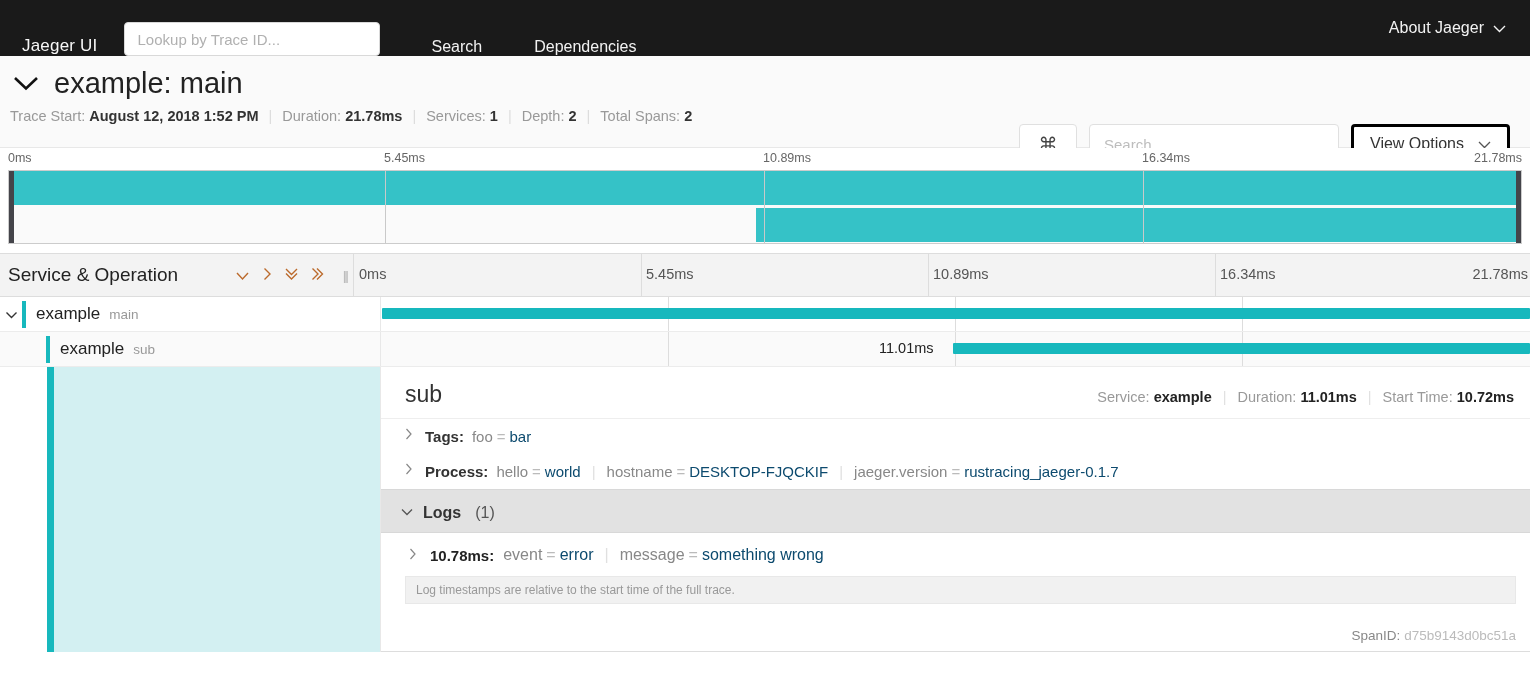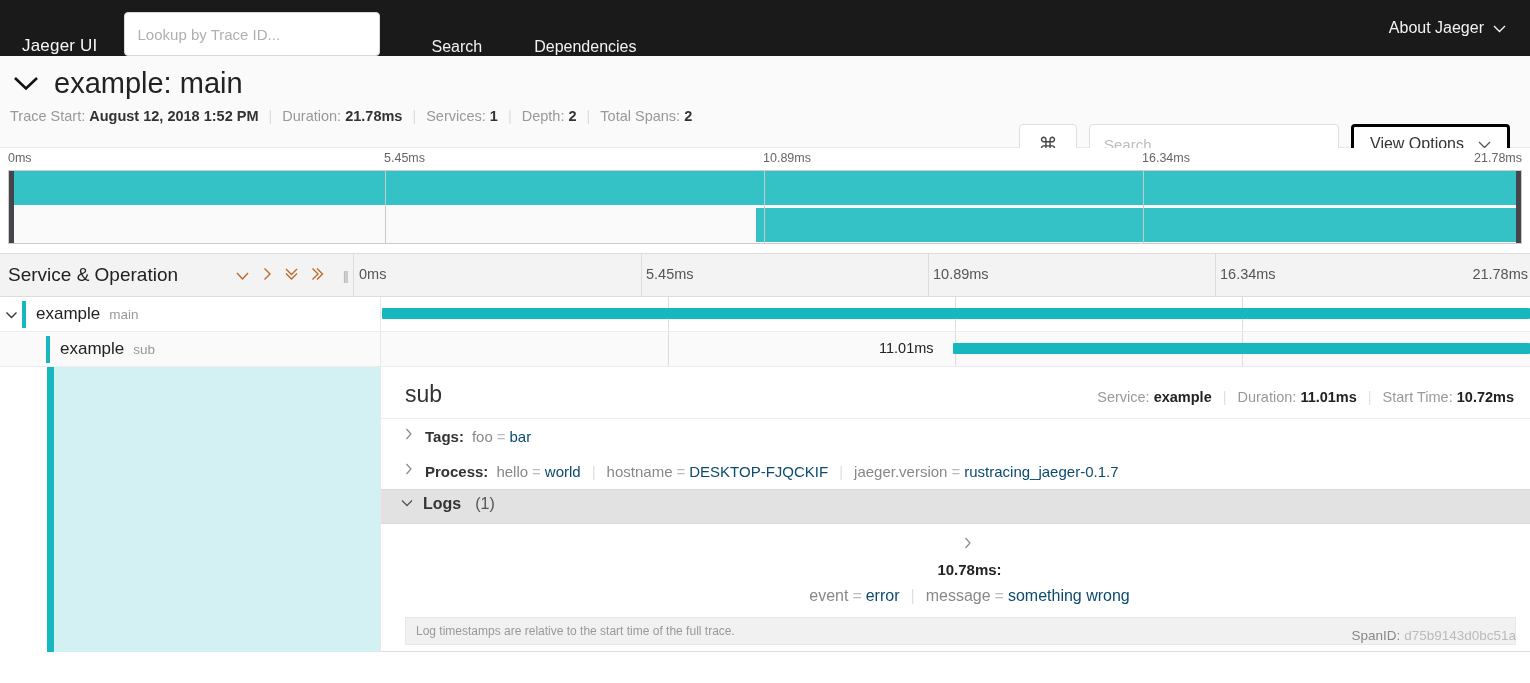--- a/index.html
+++ b/index.html
@@ -11,21 +11,21 @@
   }
 
   
   .topnav {
     height: 56px; background: #1a1a1a; color: #fff;
     display: flex; align-items: flex-end; padding: 0 22px;
     position: relative;
   }
   .brand { font-size: 17px; color: #f7f7f7; letter-spacing: .2px; }
   .trace-lookup {
-    margin-left: 26px; width: 256px; height: 44px;
+    margin-left: 26px; width: 256px; height: 34px;
     border-radius: 4px; background: #fff; border: 1px solid #d9d9d9;
     display: flex; align-items: center; padding: 0 13px;
   }
   .trace-lookup input {
     border: 0; outline: none; width: 100%; height: 100%;
     font-size: 15px; font-family: "Liberation Sans", sans-serif; color: #222;
     background: transparent;
   }
   .trace-lookup input::placeholder { color: #b0b0b0; }
   .nav-link {
@@ -183,30 +183,29 @@
   .kv-caret { color: #888; font-size: 13px; width: 12px; cursor: pointer; }
   .kv-key { font-weight: bold; color: #333; font-size: 15px; }
   .kv-list { display: flex; align-items: center; color: #777; }
   .kv-pair { white-space: nowrap; }
   .kv-pair .k { color: #888; }
   .kv-pair .eq { color: #bbb; margin: 0 4px; }
   .kv-pair .v { color: #0c4a6e; }
   .kv-div { color: #e0e0e0; margin: 0 11px; }
 
   .logs-bar {
-    background: #e2e2e2; padding: 5px 0 10px 20px;
+    background: #e2e2e2; padding: 14px 0 10px 20px;
     display: flex; align-items: flex-start; gap: 10px;
     border-top: 1px solid #d8d8d8; border-bottom: 1px solid #d8d8d8;
   }
   .logs-label { font-weight: bold; font-size: 16px; color: #333; }
   .logs-count { font-size: 16px; color: #555; margin-left: 4px; }
   .log-entry {
     display: flex; align-items: center; gap: 9px;
     padding: 13px 0 10px 28px;
-    flex-direction: column;
   }
   .log-time { font-weight: bold; font-size: 15px; color: #222; }
   .log-note {
     margin: 2px 14px 0 24px; background: #f1f1f1; border: 1px solid #e8e8e8;
     padding: 6px 10px; font-size: 12px; color: #999;
   }
   .span-id {
     position: absolute; right: 14px; bottom: 8px;
     font-size: 13.5px; color: #bbb;
   }

